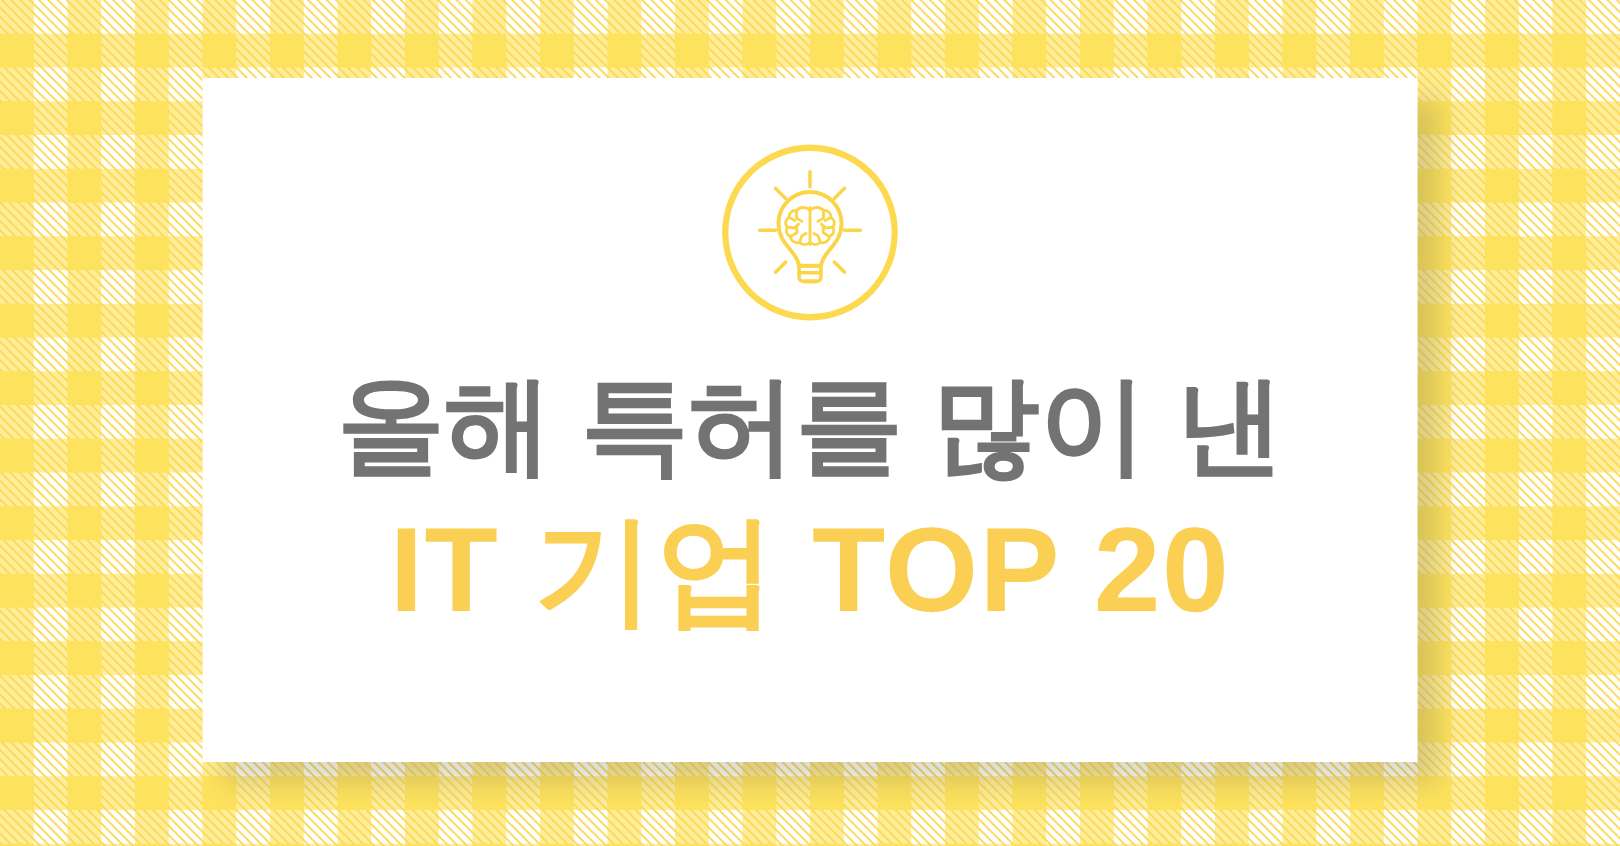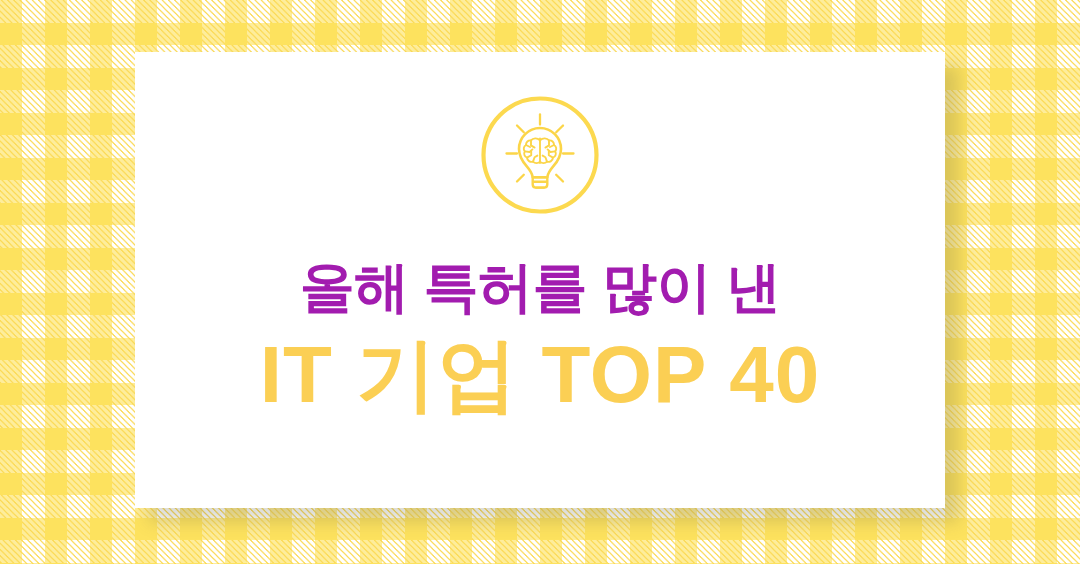--- a/index.html
+++ b/index.html
@@ -188,18 +188,18 @@
                    L64.2 92.6
                    C66.0 92.6 67.3 91.4 67.3 89.6
                    L67.3 82.2 Z"></path>
           <line x1="53.4" y1="86.8" x2="66.6" y2="86.8"></line>
           <line x1="56.2" y1="92.6" x2="63.8" y2="92.6"></line>
         </g>
       </svg>
     </div>
 
     <div id="headline">
-      <div id="hl-1" class="hl-line" style="color: #a21caf; font-size: 55px; margin-top: 12px;">올해 특허를 많이 낸</div>
-      <div id="hl-2" class="hl-line" style="color: rgb(251, 207, 84); font-size: 80px;">IT 기업 TOP 40</div>
+      <div id="hl-1" class="hl-line" style="color: #737373; font-size: 72px;">올해 특허를 많이 낸</div>
+      <div id="hl-2" class="hl-line" style="color: rgb(251, 207, 84); font-size: 80px;">IT 기업 TOP 20</div>
     </div>
 
   </div>
 </div>
 
 </body></html>

